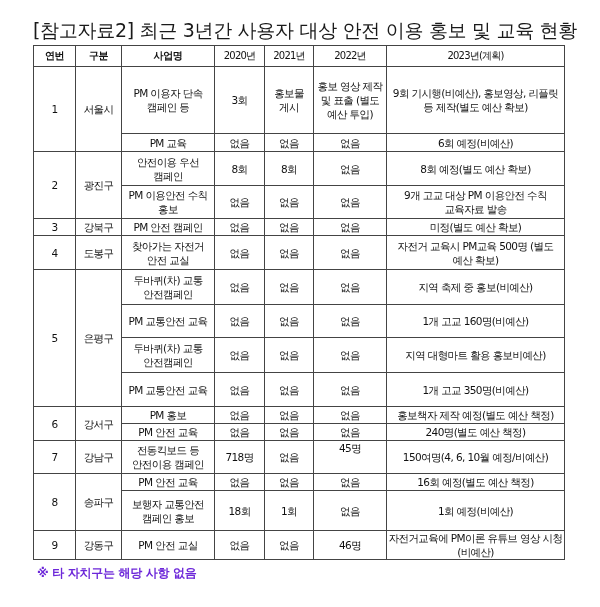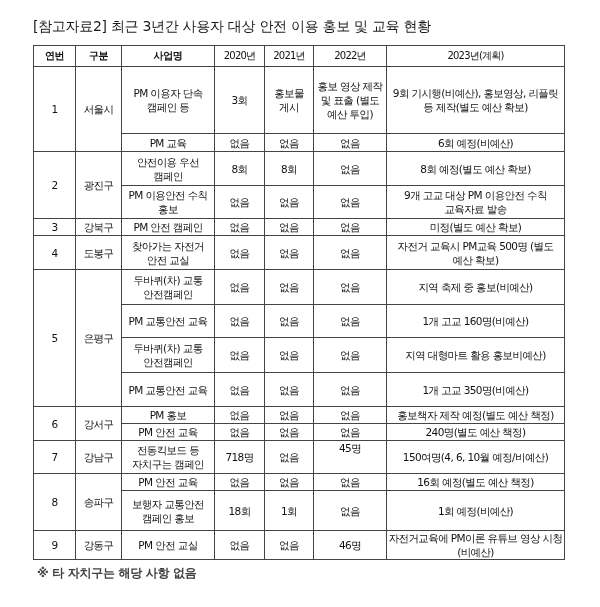--- a/index.html
+++ b/index.html
@@ -1,29 +1,29 @@
 <!DOCTYPE html>
 <html><head>
 <meta charset="utf-8">
 <style>
   html, body { margin: 0; padding: 0; background: #ffffff; }
   body { width: 600px; height: 607px; position: relative; overflow: hidden;
          font-family: "DejaVu Sans", "Liberation Sans", sans-serif; color: #111; }
-  .title { position: absolute; left: 33px; top: 18px; font-size: 14px; letter-spacing: -0.3px;
+  .title { position: absolute; left: 33px; top: 18px; font-size: 19px; letter-spacing: -0.3px;
            white-space: nowrap; color: #1a1a1a; }
   table.main { position: absolute; left: 33px; top: 45px; border-collapse: collapse;
                table-layout: fixed; width: 531px; }
   table.main td, table.main th { border: 1px solid #444; text-align: center; vertical-align: middle;
                font-size: 10.5px; line-height: 14px; padding: 0 1px; letter-spacing: -0.6px;
                font-weight: normal; overflow: hidden; }
   table.main th { font-size: 10px; height: 20px; letter-spacing: -0.4px; font-weight: bold; }
   table.main th.num { font-weight: normal; letter-spacing: -0.8px; margin-left: 13px; }
   .wrap { white-space: normal; word-break: keep-all; }
   .foot { position: absolute; left: 37px; top: 565px; font-size: 12px; font-weight: bold;
-          letter-spacing: -0.3px; color: #404040; }
+          letter-spacing: -0.3px; color: #6d28d9; }
   .top { vertical-align: top !important; }
 </style>
 </head>
 <body>
 
 <div class="title">[참고자료2] 최근 3년간 사용자 대상 안전 이용 홍보 및 교육 현황</div>
 
 <table class="main">
   <colgroup>
     <col style="width:42px">
@@ -145,21 +145,21 @@
       <td>PM 안전 교육</td>
       <td>없음</td>
       <td>없음</td>
       <td>없음</td>
       <td>240명(별도 예산 책정)</td>
     </tr>
 
     <tr style="height:33px">
       <td>7</td>
       <td>강남구</td>
-      <td class="wrap">전동킥보드 등 자치구는 캠페인</td>
+      <td class="wrap">전동킥보드 등 안전이용 캠페인</td>
       <td>718명</td>
       <td>없음</td>
       <td class="top">45명</td>
       <td>150여명(4, 6, 10월 예정/비예산)</td>
     </tr>
 
     <tr style="height:17px">
       <td rowspan="2">8</td>
       <td rowspan="2">송파구</td>
       <td>PM 안전 교육</td>

